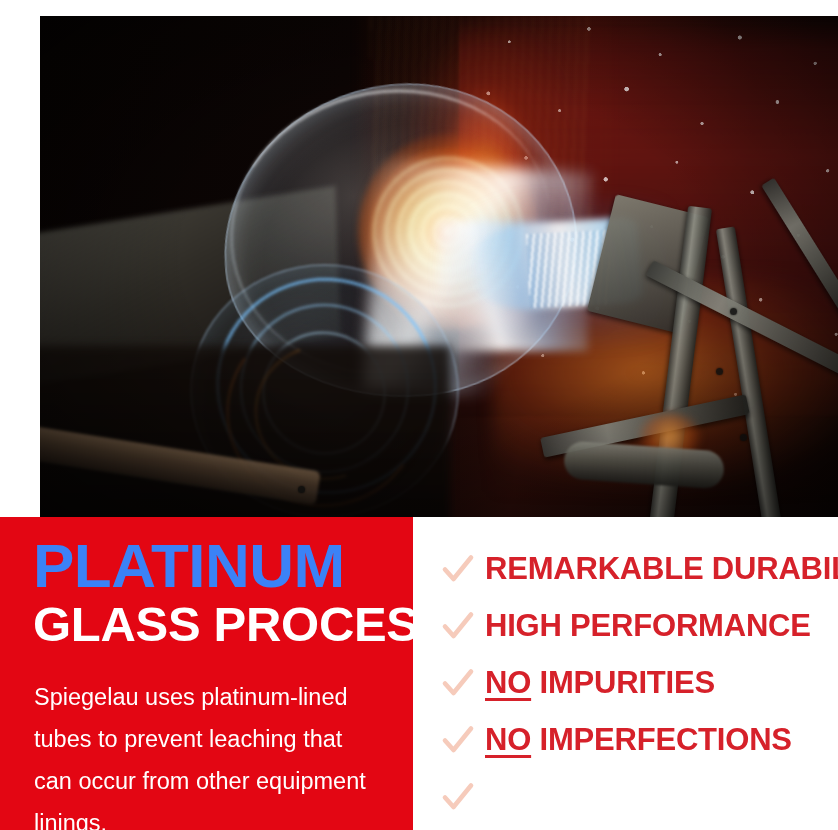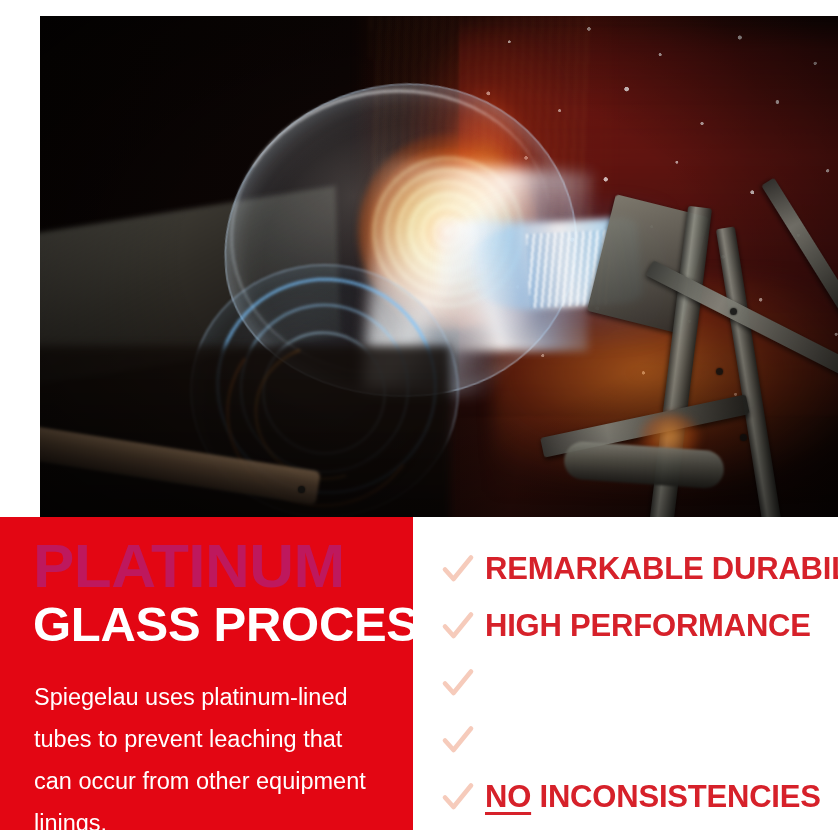--- a/index.html
+++ b/index.html
@@ -369,21 +369,21 @@
     width: 413px;
     height: 313px;
     background: #E30613;
     box-sizing: border-box;
   }
   .headline-1 {
     position: absolute;
     left: 33px;
     top: 534px;
     margin: 0;
-    color: #be185d;
+    color: #3b82f6;
     font-size: 62px;
     font-weight: bold;
     letter-spacing: -0.5px;
     line-height: 1.02;
     white-space: nowrap;
   }
   .headline-2 {
     position: absolute;
     left: 33px;
     top: 599px;
@@ -523,30 +523,31 @@
       <svg class="check-icon" viewBox="0 0 34 34" aria-hidden="true">
         <path d="M4 17.5 L12.5 27 L30 5.5" fill="none" stroke="#F6CBBB" stroke-width="4.6" stroke-linecap="round" stroke-linejoin="round"></path>
       </svg>
       <span class="check-label"><span class="neg"></span><span>HIGH PERFORMANCE</span></span>
     </li>
 
     <li class="check-item">
       <svg class="check-icon" viewBox="0 0 34 34" aria-hidden="true">
         <path d="M4 17.5 L12.5 27 L30 5.5" fill="none" stroke="#F6CBBB" stroke-width="4.6" stroke-linecap="round" stroke-linejoin="round"></path>
       </svg>
+      <span class="check-label"><span class="neg">NO</span><span> IMPURITIES</span></span>
+    </li>
+
+    <li class="check-item">
+      <svg class="check-icon" viewBox="0 0 34 34" aria-hidden="true">
+        <path d="M4 17.5 L12.5 27 L30 5.5" fill="none" stroke="#F6CBBB" stroke-width="4.6" stroke-linecap="round" stroke-linejoin="round"></path>
+      </svg>
+      <span class="check-label"><span class="neg">NO</span><span> IMPERFECTIONS</span></span>
     </li>
 
     <li class="check-item">
       <svg class="check-icon" viewBox="0 0 34 34" aria-hidden="true">
         <path d="M4 17.5 L12.5 27 L30 5.5" fill="none" stroke="#F6CBBB" stroke-width="4.6" stroke-linecap="round" stroke-linejoin="round"></path>
       </svg>
     </li>
 
-    <li class="check-item">
-      <svg class="check-icon" viewBox="0 0 34 34" aria-hidden="true">
-        <path d="M4 17.5 L12.5 27 L30 5.5" fill="none" stroke="#F6CBBB" stroke-width="4.6" stroke-linecap="round" stroke-linejoin="round"></path>
-      </svg>
-      <span class="check-label"><span class="neg">NO</span><span> INCONSISTENCIES</span></span>
-    </li>
-
   </ul>
 
 </div>
 
 </body></html>

